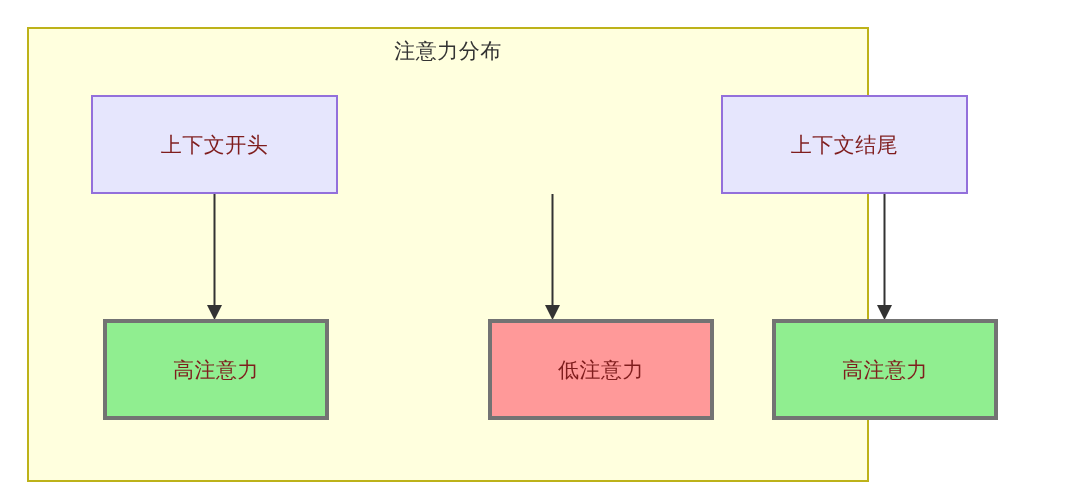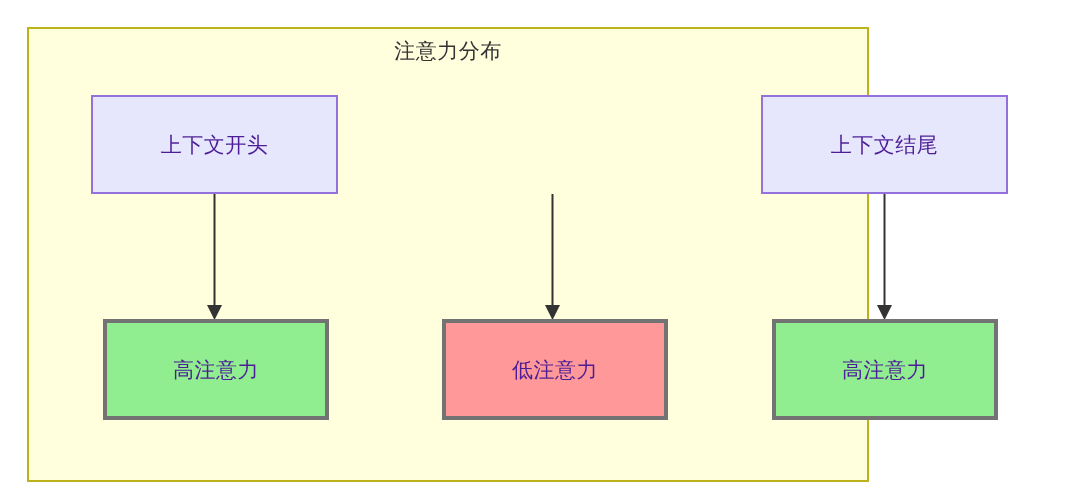--- a/index.html
+++ b/index.html
@@ -46,46 +46,46 @@
   }
 
   
   .node {
     position: absolute;
     box-sizing: border-box;
     display: flex;
     align-items: center;
     justify-content: center;
     font-size: 21px;
-    color: #4c1d95;
+    color: #7f1d1d;
     letter-spacing: 0.5px;
     text-align: center;
   }
 
   
   .node-context {
     width: 247px;
     height: 99px;
     top: 66px;
     background: #e6e6fd;
     border: 2px solid #9370db;
   }
   #node-context-start  { left: 62px; }
   #node-context-middle { left: 400px; }
-  #node-context-end    { left: 732px; }
+  #node-context-end    { left: 692px; }
 
   
   .node-attention {
     width: 226px;
     height: 101px;
     top: 290px;
     border: 4px solid #737373;
   }
   .fill-high { background: #90ee90; }
-  .fill-low  { background: #ff9999; }
+  .fill-low  { background: #ff9999; margin-left: 46px; }
   #node-attention-start  { left: 74px; }
   #node-attention-middle { left: 413px; }
   #node-attention-end    { left: 743px; }
 
   
   .edge-svg {
     position: absolute;
     top: 0;
     left: 0;
     width: 1038px;

